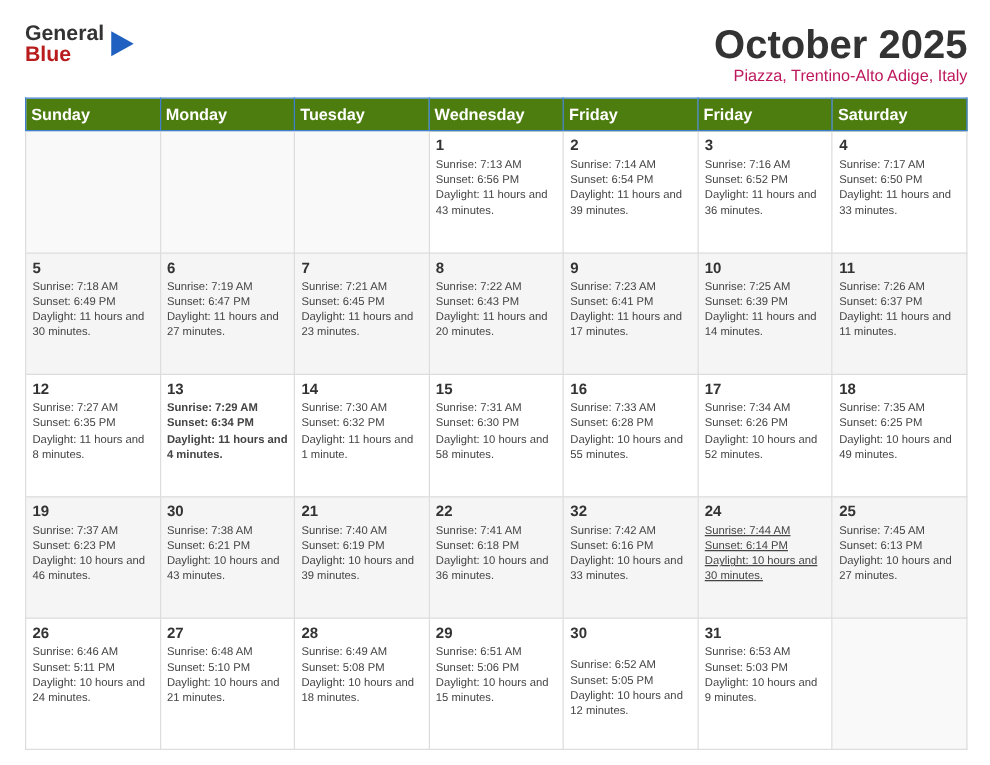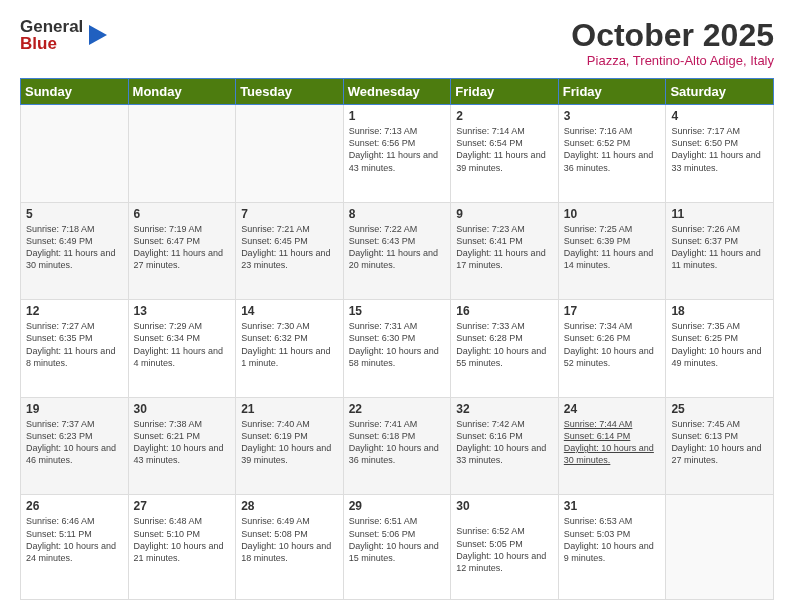--- a/index.html
+++ b/index.html
@@ -195,21 +195,21 @@
         </tr>
         <tr>
           <td>
             <span class="day-number">12</span>
             <div class="day-info" style="white-space: pre-line;">Sunrise: 7:27 AM
 Sunset: 6:35 PM
 Daylight: 11 hours and 8 minutes.</div>
           </td>
           <td>
             <span class="day-number">13</span>
-            <div class="day-info" style="white-space: pre-line;">Sunrise: 7:29 AM
+            <div class="day-info" style="white-space: pre-line; font-weight: bold;">Sunrise: 7:29 AM
 Sunset: 6:34 PM
 Daylight: 11 hours and 4 minutes.</div>
           </td>
           <td>
             <span class="day-number">14</span>
             <div class="day-info" style="white-space: pre-line;">Sunrise: 7:30 AM
 Sunset: 6:32 PM
 Daylight: 11 hours and 1 minute.</div>
           </td>
           <td>

